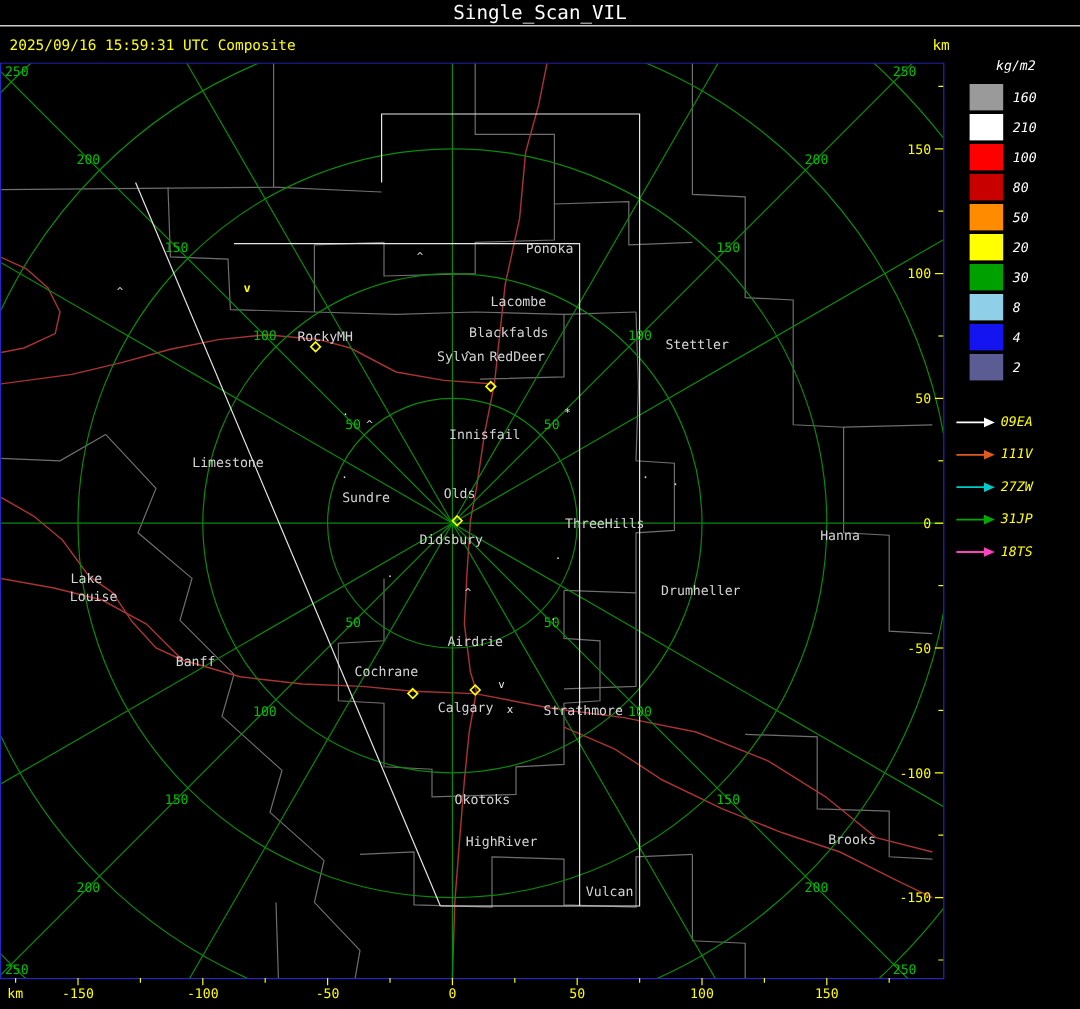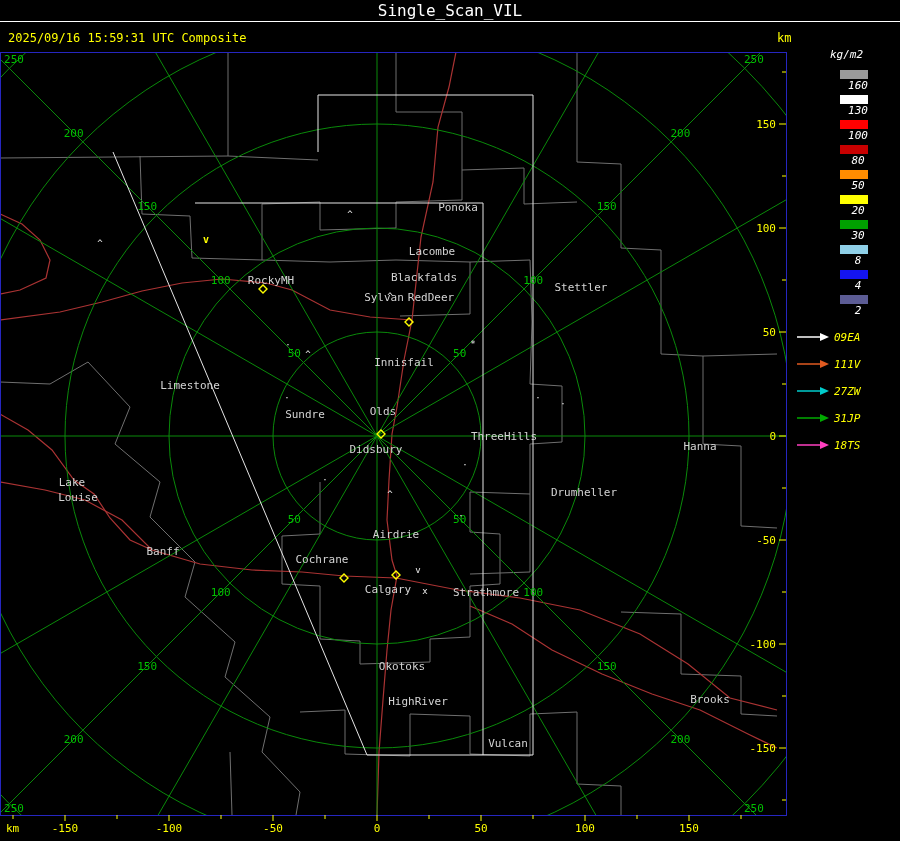--- a/index.html
+++ b/index.html
@@ -8,25 +8,25 @@
   .titlebar{position:absolute;top:0;left:0;width:900px;height:21px;
             border-bottom:1px solid #ffffff;color:#ffffff;text-align:center;
             font-size:16px;line-height:21px;}
   .headerbar{position:absolute;top:22px;left:0;width:900px;height:30px;padding-left:32px;}
   .ts{position:absolute;left:8px;top:9px;font-size:12px;color:#ffff00;}
   .yunit{position:absolute;left:777px;top:9px;font-size:12px;color:#ffff00;}
   .map-wrap{position:absolute;left:0;top:52px;width:790px;height:789px;}
   .sidebar{position:absolute;left:790px;top:22px;width:110px;height:819px;font-style:italic;}
   .unit{margin:26px 0 0 40px;color:#ffffff;font-size:11px;}
   #legend-entries{margin:9px 0 0 18px;}
-  .lg-row{display:flex;align-items:center;height:22px;margin-bottom:3px;flex-direction:column;}
+  .lg-row{display:flex;align-items:center;height:22px;margin-bottom:3px;}
   .lg-box{width:28px;height:22px;display:inline-block;}
   .lg-val{color:#ffffff;font-size:11px;margin-left:8px;}
   #station-entries{margin:14px 0 0 6px;}
-  .st-row{display:flex;align-items:flex-start;height:27px;}
+  .st-row{display:flex;align-items:flex-end;height:27px;}
   .st-id{color:#ffff00;font-size:11px;margin-left:4px;}
   
   .ring{fill:none;stroke:#0a8a0a;stroke-width:1;}
   line.ring{stroke:#0a8a0a;}
   .rlab{fill:#00c000;font-family:"DejaVu Sans Mono",monospace;font-size:11px;text-anchor:middle;}
   .cnty{fill:none;stroke:#6f6f6f;stroke-width:1;}
   .road{fill:none;stroke:#aa3333;stroke-width:1.2;}
   .scan{fill:none;stroke:#e6e6e6;stroke-width:1;}
   .city{fill:#d4d4d4;font-family:"DejaVu Sans Mono",monospace;font-size:11px;text-anchor:middle;}
   .site{fill:none;stroke:#ffff00;stroke-width:1.4;}
@@ -232,21 +232,21 @@
 
 <div class="sidebar">
   <div class="unit">kg/m2</div>
   <div id="legend-entries">
       <div class="lg-row">
         <span class="lg-box" style="background:#9a9a9a"></span>
         <span class="lg-val">160</span>
       </div>
       <div class="lg-row">
         <span class="lg-box" style="background:#ffffff"></span>
-        <span class="lg-val">130</span>
+        <span class="lg-val">210</span>
       </div>
       <div class="lg-row">
         <span class="lg-box" style="background:#ff0000"></span>
         <span class="lg-val">100</span>
       </div>
       <div class="lg-row">
         <span class="lg-box" style="background:#c80000"></span>
         <span class="lg-val">80</span>
       </div>
       <div class="lg-row">

